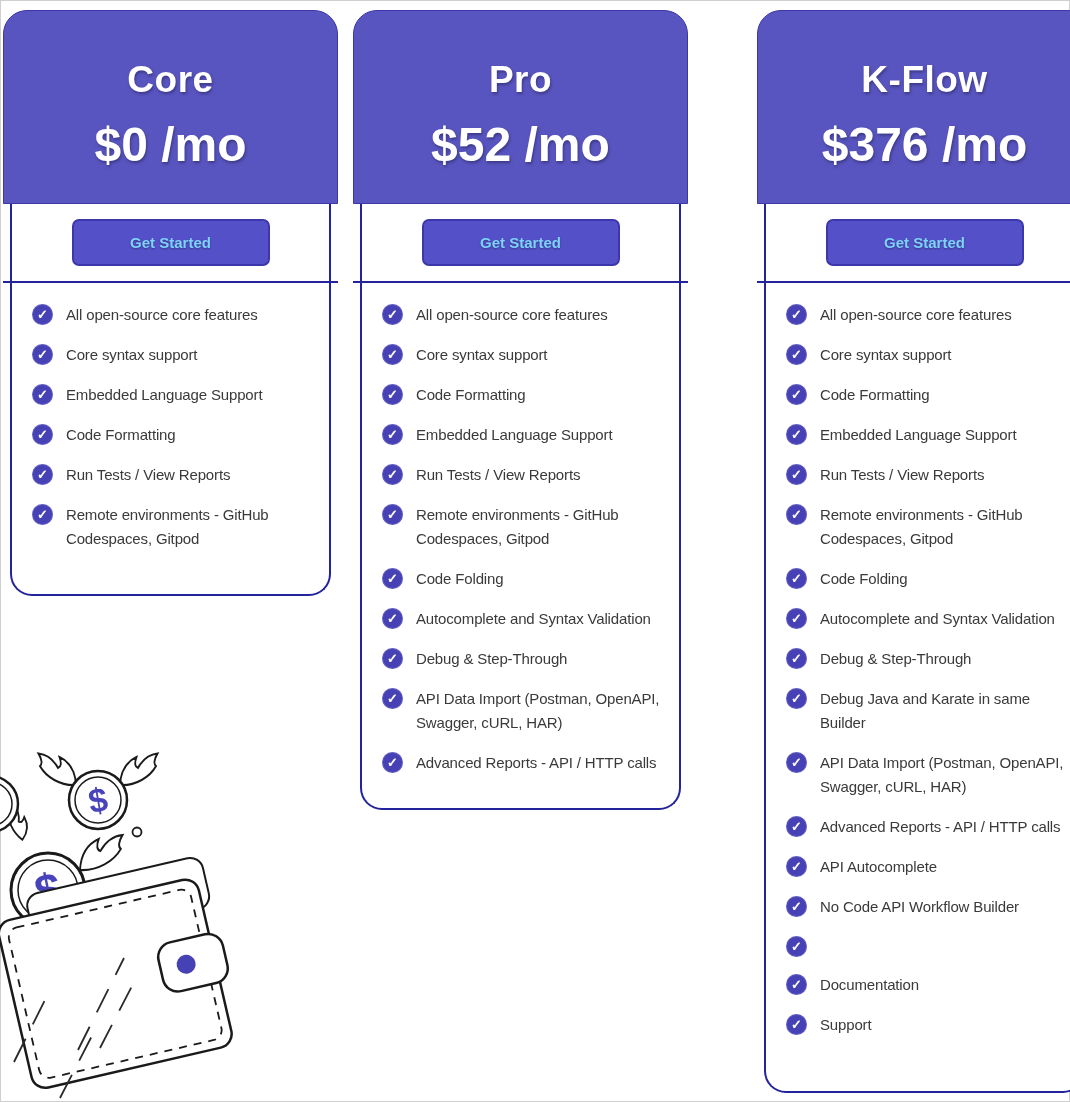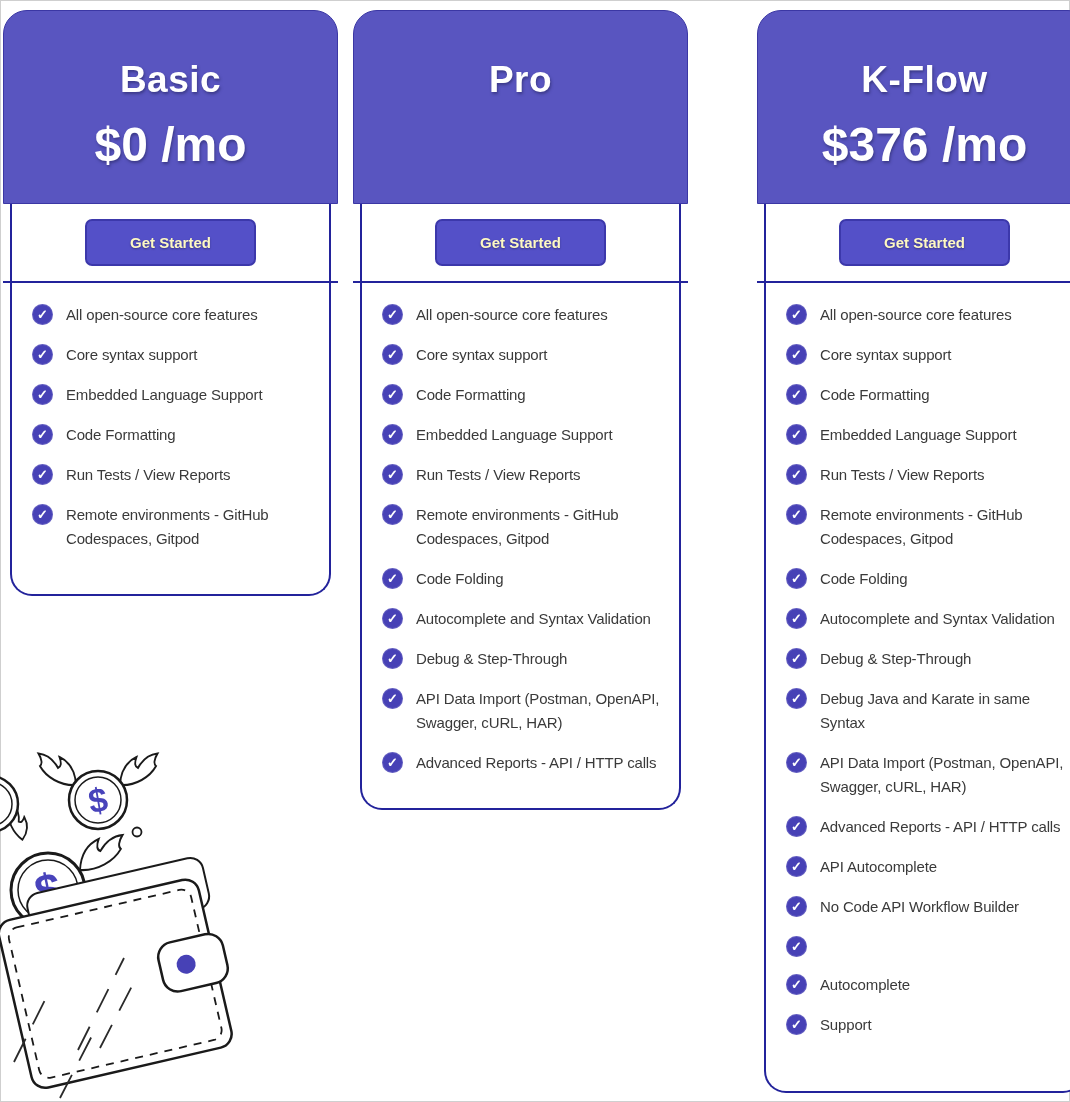--- a/index.html
+++ b/index.html
@@ -35,23 +35,23 @@
     font-size:48px;font-weight:bold;margin-top:16px;
     text-shadow:1px 2px 3px rgba(30,30,80,.5);
   }
 
   .card-body{
     position:absolute;top:194px;left:0;right:0;bottom:0;background:#fff;
     border:2px solid var(--line);border-top:none;border-radius:0 0 22px 22px;
   }
   .cta-row{height:77px;display:flex;align-items:center;justify-content:center;}
   .cta{
-    width:171px;height:47px;background:var(--accent-btn);
+    width:198px;height:47px;background:var(--accent-btn);
     border:2px solid #3c38ab;border-radius:7px;
-    color:#fef9c3;font-size:15px;font-weight:bold;font-family:inherit;
+    color:#7dd3fc;font-size:15px;font-weight:bold;font-family:inherit;
     text-shadow:0 1px 2px rgba(0,0,0,.35);cursor:pointer;
   }
   .divider{height:2px;background:var(--line);margin:0 -9px;}
 
   .features{list-style:none;padding:20px 14px 0 20px;}
   .feature{display:flex;gap:13px;margin-bottom:16px;align-items:flex-start;}
   .check{
     flex:0 0 21px;width:21px;height:21px;border-radius:50%;
     background:var(--check);color:#fff;font-size:13px;font-weight:bold;
     display:flex;align-items:center;justify-content:center;margin-top:1px;
@@ -63,21 +63,21 @@
 
   .wallet-illustration{position:absolute;left:0;top:728px;}
 </style>
 </head>
 <body>
 
 <div class="page">
   <div id="cards">
   <section class="card card-basic">
     <header class="card-head">
-      <h2 class="plan-name">Basic</h2>
+      <h2 class="plan-name">Core</h2>
       <div class="plan-price">$0 /mo</div>
     </header>
     <div class="card-body">
       <div class="cta-row">
         <button class="cta">Get Started</button>
       </div>
       <div class="divider"></div>
       <ul class="features">
   <li class="feature">
     <span class="check">✓</span>
@@ -108,20 +108,21 @@
     <span class="check">✓</span>
     <span class="feature-text">Remote environments - GitHub Codespaces, Gitpod</span>
   </li>
 </ul>
     </div>
   </section>
 
   <section class="card card-pro">
     <header class="card-head">
       <h2 class="plan-name">Pro</h2>
+      <div class="plan-price">$52 /mo</div>
     </header>
     <div class="card-body">
       <div class="cta-row">
         <button class="cta">Get Started</button>
       </div>
       <div class="divider"></div>
       <ul class="features">
   <li class="feature">
     <span class="check">✓</span>
     <span class="feature-text">All open-source core features</span>
@@ -231,21 +232,21 @@
     <span class="feature-text">Autocomplete and Syntax Validation</span>
   </li>
 
   <li class="feature">
     <span class="check">✓</span>
     <span class="feature-text">Debug &amp; Step-Through</span>
   </li>
 
   <li class="feature">
     <span class="check">✓</span>
-    <span class="feature-text">Debug Java and Karate in same Syntax</span>
+    <span class="feature-text">Debug Java and Karate in same Builder</span>
   </li>
 
   <li class="feature">
     <span class="check">✓</span>
     <span class="feature-text">API Data Import (Postman, OpenAPI, Swagger, cURL, HAR)</span>
   </li>
 
   <li class="feature">
     <span class="check">✓</span>
     <span class="feature-text">Advanced Reports - API / HTTP calls</span>
@@ -260,21 +261,21 @@
     <span class="check">✓</span>
     <span class="feature-text">No Code API Workflow Builder</span>
   </li>
 
   <li class="feature">
     <span class="check">✓</span>
   </li>
 
   <li class="feature">
     <span class="check">✓</span>
-    <span class="feature-text">Autocomplete</span>
+    <span class="feature-text">Documentation</span>
   </li>
 
   <li class="feature">
     <span class="check">✓</span>
     <span class="feature-text">Support</span>
   </li>
 </ul>
     </div>
   </section>
 </div>

